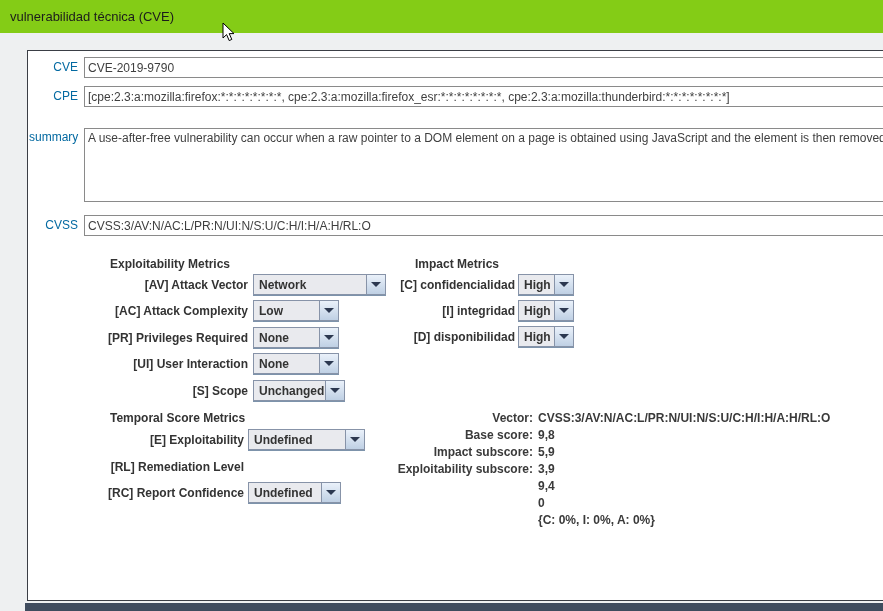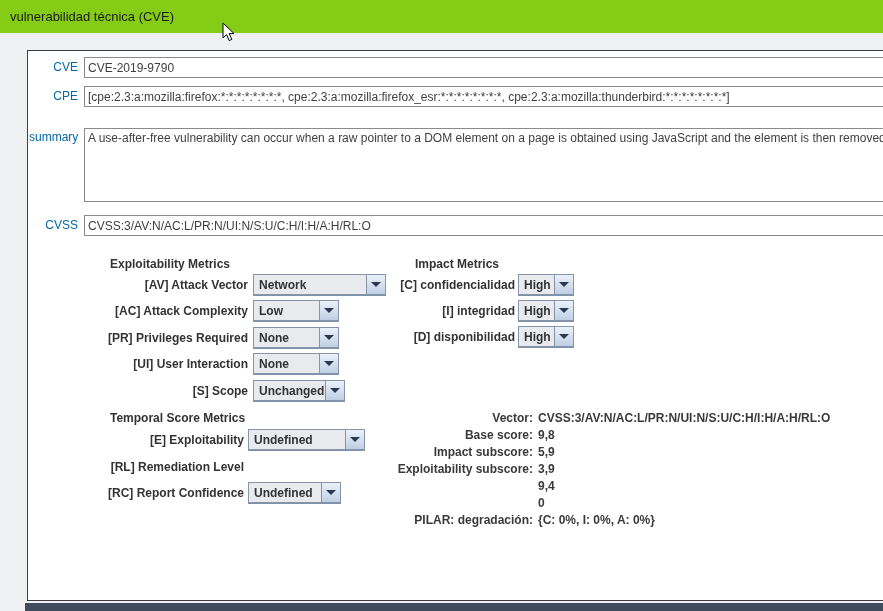--- a/index.html
+++ b/index.html
@@ -228,21 +228,20 @@
   <span class="score-label">Exploitability subscore:</span>
   <span class="score-value">3,9</span>
 </div>
 <div class="score-row" style="top:479px">
   <span class="score-value">9,4</span>
 </div>
 <div class="score-row" style="top:496px">
   <span class="score-value">0</span>
 </div>
 <div class="score-row" style="top:513px">
-  <span class="score-label">PILAR: degradación:</span>
   <span class="score-value">{C: 0%, I: 0%, A: 0%}</span>
 </div>
 
 <div class="bottom-bar"></div>
 
 <svg class="cursor" viewBox="0 0 16 22">
   <path d="M1,1 L1,16 L4.6,12.6 L7.2,18.6 L9.8,17.4 L7.2,11.6 L12,11.6 Z" fill="#ffffff" stroke="#000000" stroke-width="1"></path>
 </svg>
 
 </body></html>

